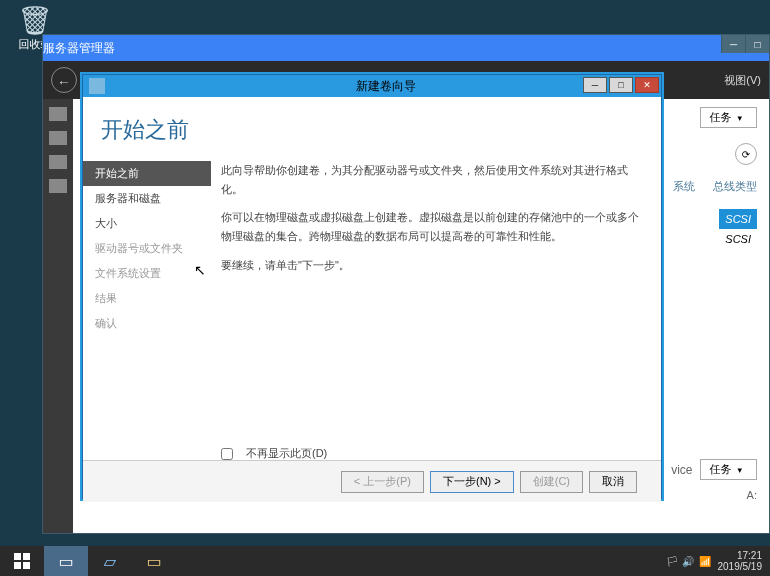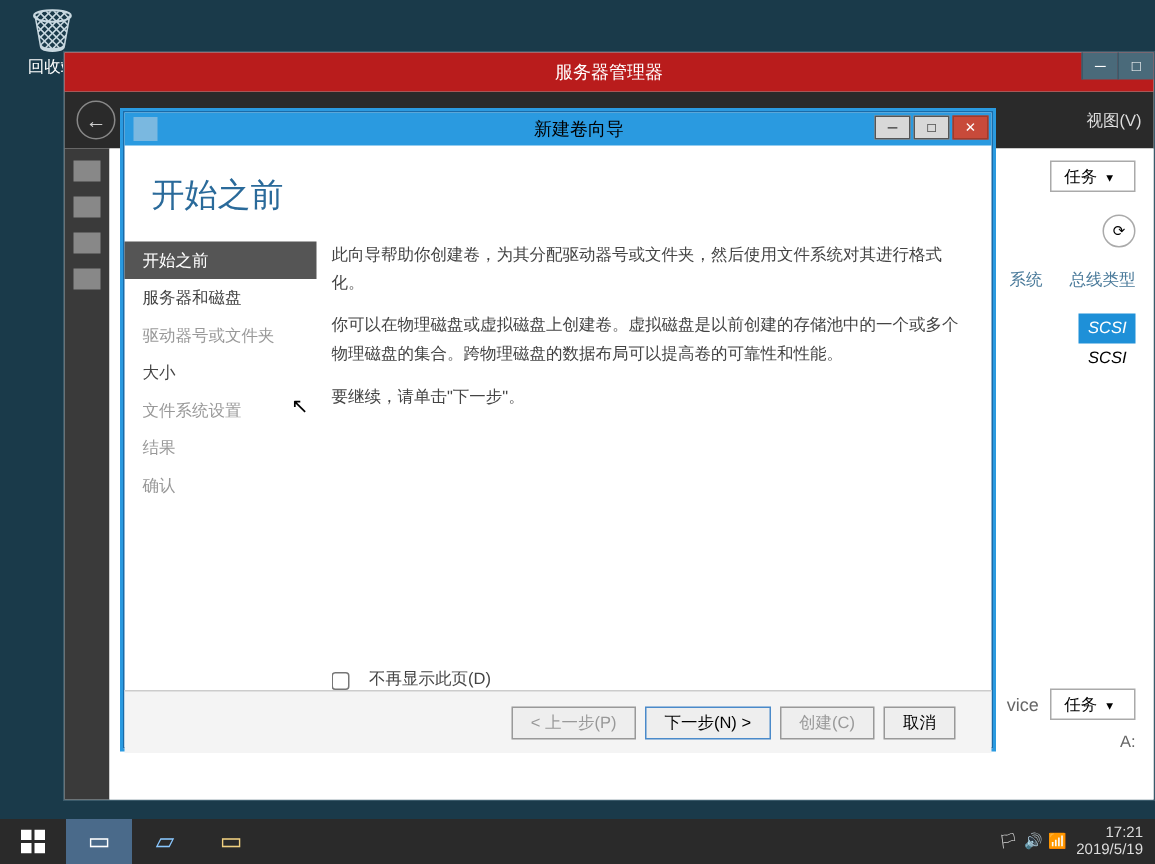--- a/index.html
+++ b/index.html
@@ -6,21 +6,21 @@
 body { width: 770px; height: 576px; background: #000; overflow: hidden; position: relative; }
 
 
 .desktop { position: absolute; inset: 0; background: #1a3a4a; }
 .recycle-bin { position: absolute; top: 4px; left: 10px; width: 50px; text-align: center; }
 .recycle-bin .icon { font-size: 28px; color: #c8d8e0; }
 .recycle-bin .label { font-size: 11px; color: #fff; }
 
 
 .server-mgr { position: absolute; top: 34px; left: 42px; width: 728px; height: 500px; background: #fff; border: 1px solid #3a5a6a; }
-.sm-title { height: 26px; background: #b91c1c; display: flex; align-items: center; justify-content: center; position: relative; }
+.sm-title { height: 26px; background: #3b82f6; display: flex; align-items: center; justify-content: flex-start; position: relative; }
 .sm-title-text { color: #fff; font-size: 12px; }
 .sm-winctrl { position: absolute; right: 0; top: 0; display: flex; }
 .sm-winctrl span { width: 24px; height: 18px; background: #4a6a7a; color: #fff; display: flex; align-items: center; justify-content: center; font-size: 10px; border-left: 1px solid #3a5a6a; }
 .sm-nav { height: 38px; background: #2a2a2a; display: flex; align-items: center; padding: 0 8px; gap: 12px; }
 .sm-back { width: 26px; height: 26px; border-radius: 50%; border: 1px solid #888; display: flex; align-items: center; justify-content: center; color: #ccc; font-size: 14px; }
 .sm-menu { margin-left: auto; display: flex; gap: 14px; flex-direction: column; }
 .sm-menu span { color: #ddd; font-size: 11px; }
 .sm-body { display: flex; height: calc(100% - 64px); }
 .sm-side { width: 30px; background: #3a3a3a; display: flex; flex-direction: column; padding-top: 8px; gap: 10px; align-items: center; }
 .sm-side span { width: 18px; height: 14px; background: #888; }
@@ -145,22 +145,22 @@
       <span class="close">✕</span>
     </div>
   </div>
   <div class="wiz-header">
     <div class="big">开始之前</div>
   </div>
   <div class="wiz-body">
     <div class="wiz-steps">
       <div class="wiz-step active">开始之前</div>
       <div class="wiz-step done">服务器和磁盘</div>
+      <div class="wiz-step done">大小</div>
       <div class="wiz-step">驱动器号或文件夹</div>
-      <div class="wiz-step done">大小</div>
       <div class="wiz-step">文件系统设置</div>
       <div class="wiz-step">结果</div>
       <div class="wiz-step">确认</div>
     </div>
     <div class="wiz-content">
       <p>此向导帮助你创建卷，为其分配驱动器号或文件夹，然后使用文件系统对其进行格式化。</p>
       <p>你可以在物理磁盘或虚拟磁盘上创建卷。虚拟磁盘是以前创建的存储池中的一个或多个物理磁盘的集合。跨物理磁盘的数据布局可以提高卷的可靠性和性能。</p>
       <p>要继续，请单击"下一步"。</p>
       <div class="wiz-chk">
         <input type="checkbox" style="">

